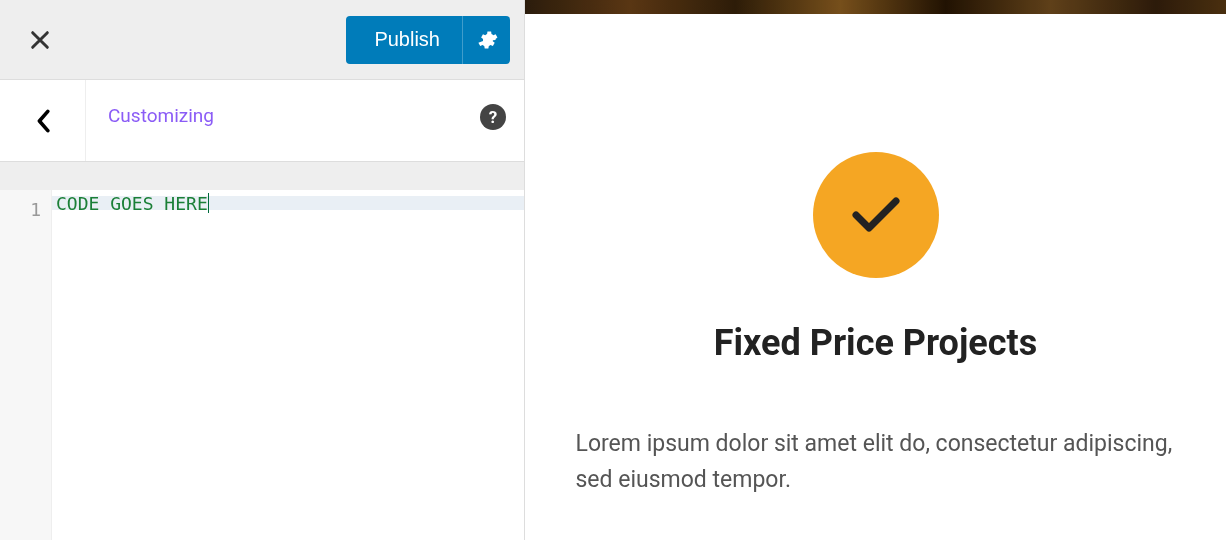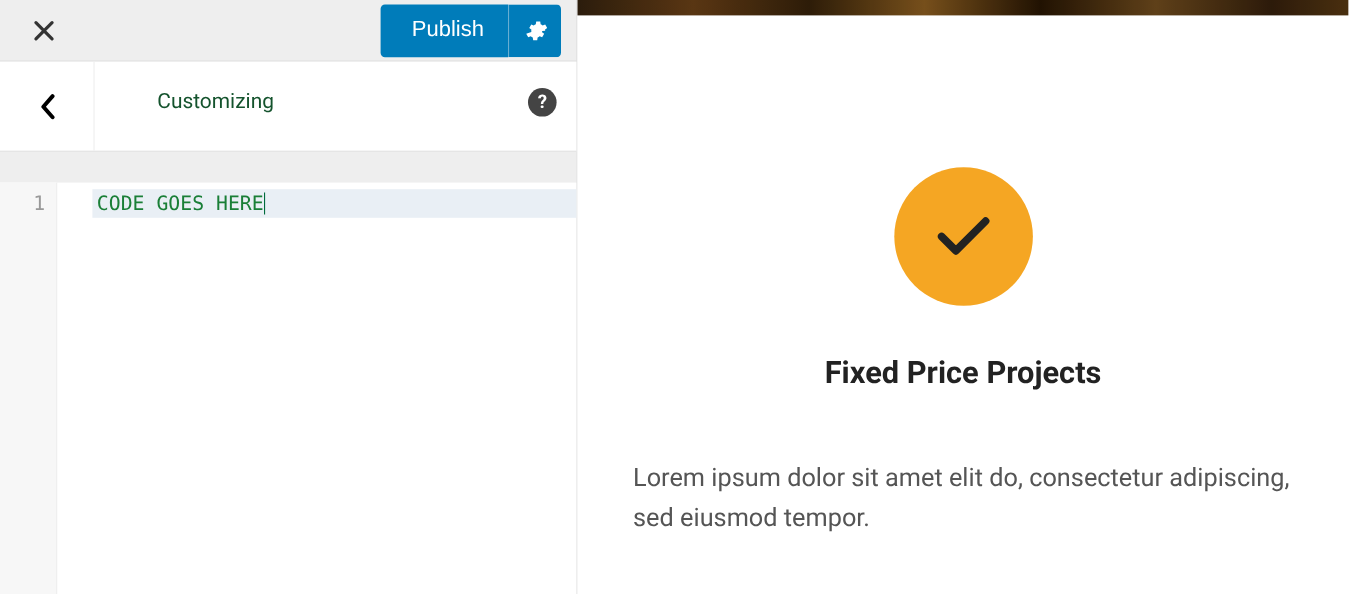--- a/index.html
+++ b/index.html
@@ -12,21 +12,21 @@
     }
     .sidebar {
       width: 525px;
       height: 100%;
       background: #eeeeee;
       border-right: 1px solid #ddd;
       display: flex;
       flex-direction: column;
     }
     .topbar {
-      height: 56px;
+      height: 80px;
       display: flex;
       align-items: center;
       justify-content: space-between;
       padding: 0 14px 0 0;
       border-bottom: 1px solid #ddd;
     }
     .close-x {
       width: 80px;
       height: 80px;
       display: flex;
@@ -78,23 +78,22 @@
       cursor: pointer;
     }
     .back-btn svg { width: 16px; height: 24px; }
     .section-titles {
       flex: 1;
       padding: 24px 20px 28px 22px;
       position: relative;
     }
     .breadcrumb {
       font-size: 19px;
-      color: #14532d;
+      color: #8b5cf6;
       margin-bottom: 6px;
-      margin-left: 35px;
     }
     .panel-title {
       font-size: 30px;
       font-weight: 300;
       color: #333;
     }
     .help-btn {
       position: absolute;
       top: 24px;
       right: 18px;
@@ -130,28 +129,27 @@
       font-size: 18px;
     }
     .gutter div { padding-right: 10px; height: 26px; display:flex; align-items:center; justify-content:flex-end;}
     .code-area {
       flex: 1;
       padding-top: 6px;
       font-family: Consolas, Monaco, monospace;
       font-size: 18px;
     }
     .code-line {
-      height: 26px;
+      height: 14px;
       display: flex;
       align-items: center;
       background: #e9eff5;
       color: #1a7f37;
       padding-left: 4px;
       position: relative;
-      margin-left: 32px;
     }
     .cursor {
       display: inline-block;
       width: 0;
       height: 20px;
       border-right: 1.5px solid #006b3d;
       margin-left: 0;
     }
     .preview {
       flex: 1;
@@ -178,21 +176,21 @@
       height: 126px;
       border-radius: 50%;
       background: #f5a623;
       display: flex;
       align-items: center;
       justify-content: center;
     }
     .icon-circle svg { width: 48px; height: 40px; }
     .feature-title {
       margin-top: 44px;
-      font-size: 28px;
+      font-size: 36px;
       font-weight: 700;
       color: #222;
     }
     .feature-desc {
       margin-top: 62px;
       font-size: 23px;
       color: #555;
       text-align: left;
       line-height: 1.55;
       max-width: 600px;

